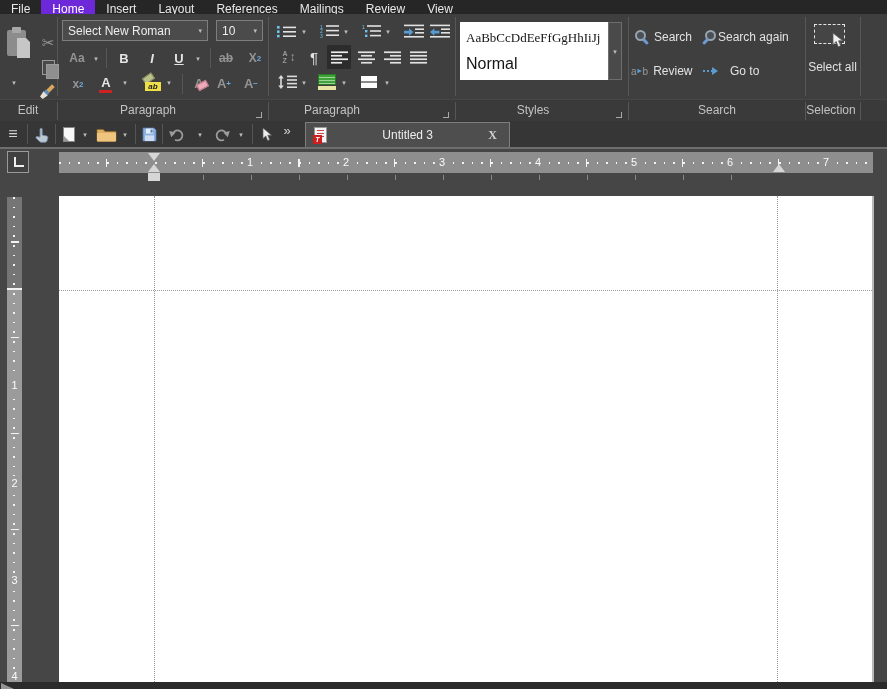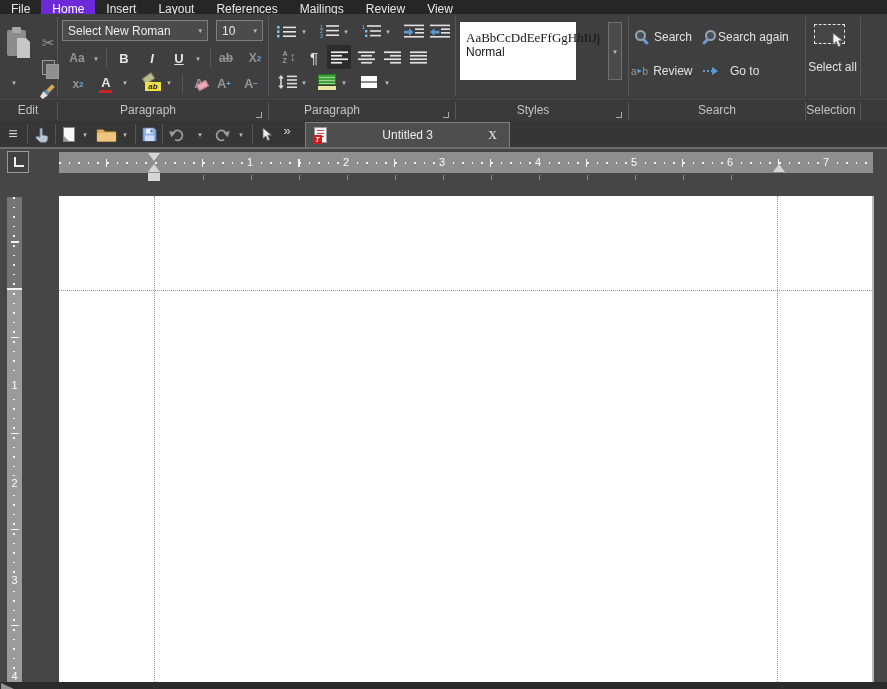--- a/index.html
+++ b/index.html
@@ -368,23 +368,23 @@
     <div class="rbtn" style="left:338px;top:60px;width:12px;height:16px">
       <span class="dd">▾</span>
     </div>
     <div class="rbtn" style="left:358px;top:58px;width:22px;height:20px">
       <span class="border-i"></span>
     </div>
     <div class="rbtn" style="left:381px;top:60px;width:12px;height:16px">
       <span class="dd">▾</span>
     </div>
 
-    <div class="abs" style="left:460px;top:8px;width:116px;height:58px;background:#ffffff;color:#151515">
+    <div class="abs" style="left:460px;top:8px;width:148px;height:58px;background:#ffffff;color:#151515">
       <div style="position:absolute;left:6px;top:8px;font-family:'Liberation Serif',serif;font-size:13px">AaBbCcDdEeFfGgHhIiJj</div>
-      <div style="position:absolute;left:6px;bottom:21px;font-size:12px">Normal</div>
+      <div style="position:absolute;left:6px;bottom:7px;font-size:16px">Normal</div>
     </div>
     <div class="rbtn" style="left:608px;top:8px;width:14px;height:58px;background:#4a4a4a;border:1px solid #6e6e6e;box-sizing:border-box">
       <span class="dd">▾</span>
     </div>
 
     <div class="rbtn" style="left:634px;top:14px;height:18px">
       <span class="mag"></span>
       <span style="margin-left:6px">Search</span>
     </div>
     <div class="rbtn" style="left:703px;top:14px;height:18px">

